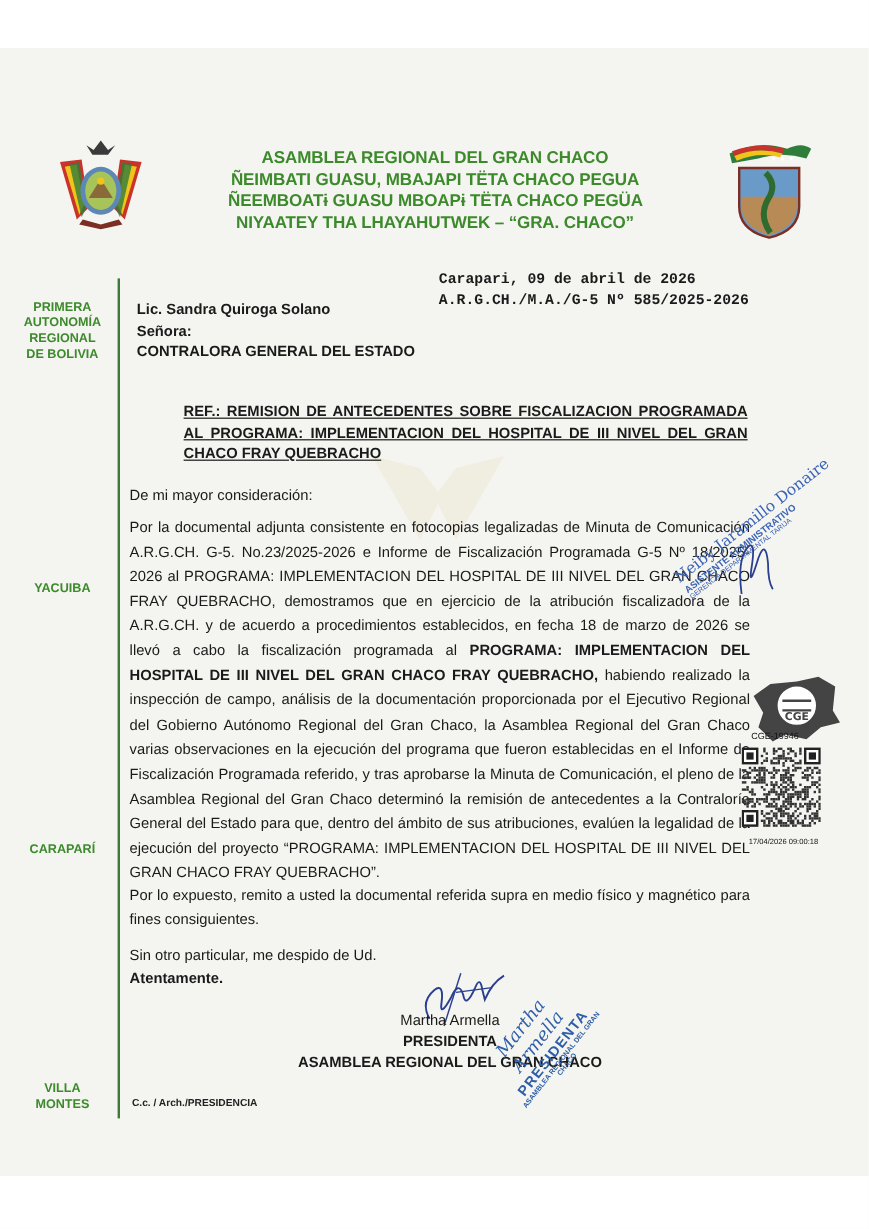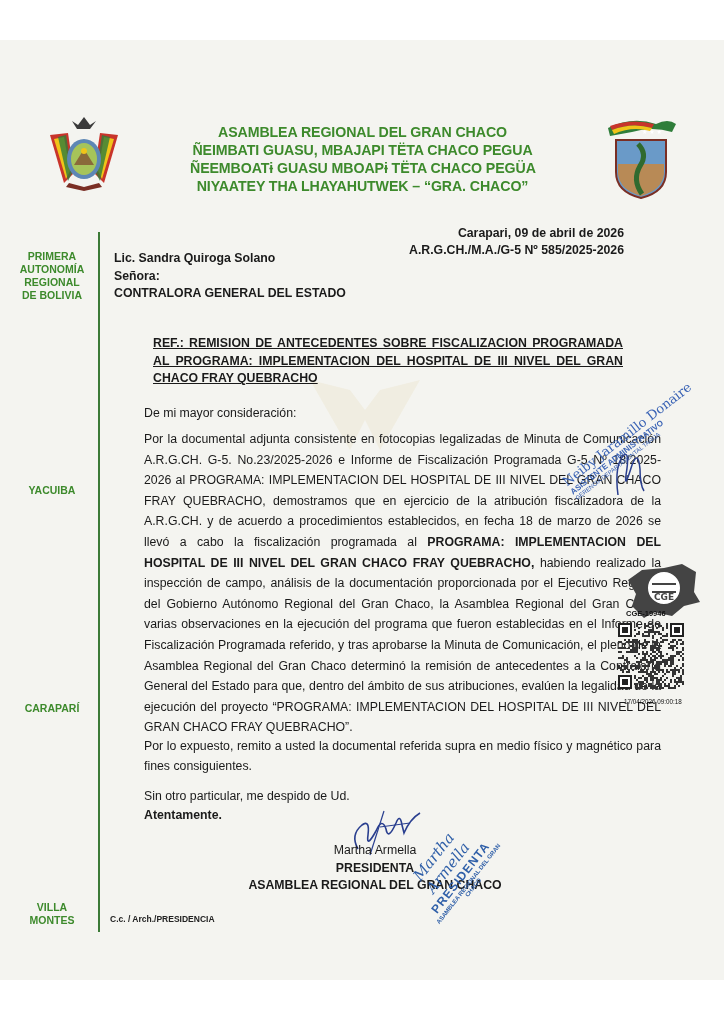--- a/index.html
+++ b/index.html
@@ -25,30 +25,29 @@
   }
   .letterhead div { white-space: nowrap; }
   
   .side-rule { position: absolute; left: 98px; top: 232px; width: 2px; height: 700px; background: #3c7a37; }
   .side-label {
     position: absolute; left: 14px; width: 76px; text-align: center;
     color: #3d8a2c; font-weight: bold; font-size: 10.5px; line-height: 13px;
   }
   
   .text { position: absolute; font-family: "Liberation Sans", sans-serif; color: #1a1a1a; }
-  .date-block { right: 100px; top: 225px; text-align: right; font-size: 12.3px; line-height: 17px; font-weight: bold; }
+  .date-block { right: 100px; top: 225px; font-size: 12.3px; line-height: 17px; font-weight: bold; font-family: Liberation Mono, monospace; }
   .addressee { left: 114px; top: 250px; font-size: 12.3px; line-height: 17.5px; font-weight: bold; }
   .ref {
     left: 153px; top: 335px; width: 470px; font-size: 12.3px; line-height: 17.5px;
     font-weight: bold; text-decoration: underline; text-align: justify; text-align-last: left;
   }
   .para {
     left: 108px; width: 517px; font-size: 12.3px; line-height: 20.6px;
     text-align: justify;
-    margin-left: 36px;
   }
   .greeting { top: 403px; }
   .p1 { top: 429px; }
   .p2 { top: 736px; line-height: 20px; }
   .closing { top: 787px; line-height: 19px; }
   .closing .b { font-weight: bold; display: block; }
   .b { font-weight: bold; }
   .signature-block {
     position: absolute; left: 230px; top: 842px; width: 290px; text-align: center;
     font-size: 12.3px; line-height: 17.5px; color: #1a1a1a;
@@ -66,21 +65,21 @@
   .stamp-presidenta .n2 { font-size: 12px; letter-spacing: 1px; }
   .stamp-presidenta .n3 { font-size: 6px; }
   .stamp-admin {
     position: absolute; left: 588px; top: 440px; width: 160px; height: 90px;
     transform: rotate(-38deg); transform-origin: 40px 60px; color: #3a63b5;
   }
   .stamp-admin .s1 { font-family: "DejaVu Serif", serif; font-size: 13px; white-space: nowrap; }
   .stamp-admin .s2 { font-size: 8px; font-weight: bold; white-space: nowrap; }
   .stamp-admin .s3 { font-size: 6px; white-space: nowrap; }
   .cge-logo { position: absolute; left: 624px; top: 562px; width: 80px; height: 60px; }
-  .cge-code { position: absolute; left: 626px; top: 609px; font-size: 7.5px; font-weight: bold; color: #111; }
+  .cge-code { position: absolute; left: 626px; top: 609px; font-size: 7.5px; font-weight: normal; color: #111; }
   .qr { position: absolute; left: 618px; top: 622px; width: 66px; height: 68px; }
   .qr-time { position: absolute; left: 624px; top: 698px; font-size: 6.3px; color: #111; }
   .watermark { position: absolute; left: 300px; top: 370px; width: 130px; height: 90px; opacity: 0.08; }
 </style>
 </head>
 <body>
 
 <div class="page"></div>
 <div class="page-bottom-edge"></div>
 

